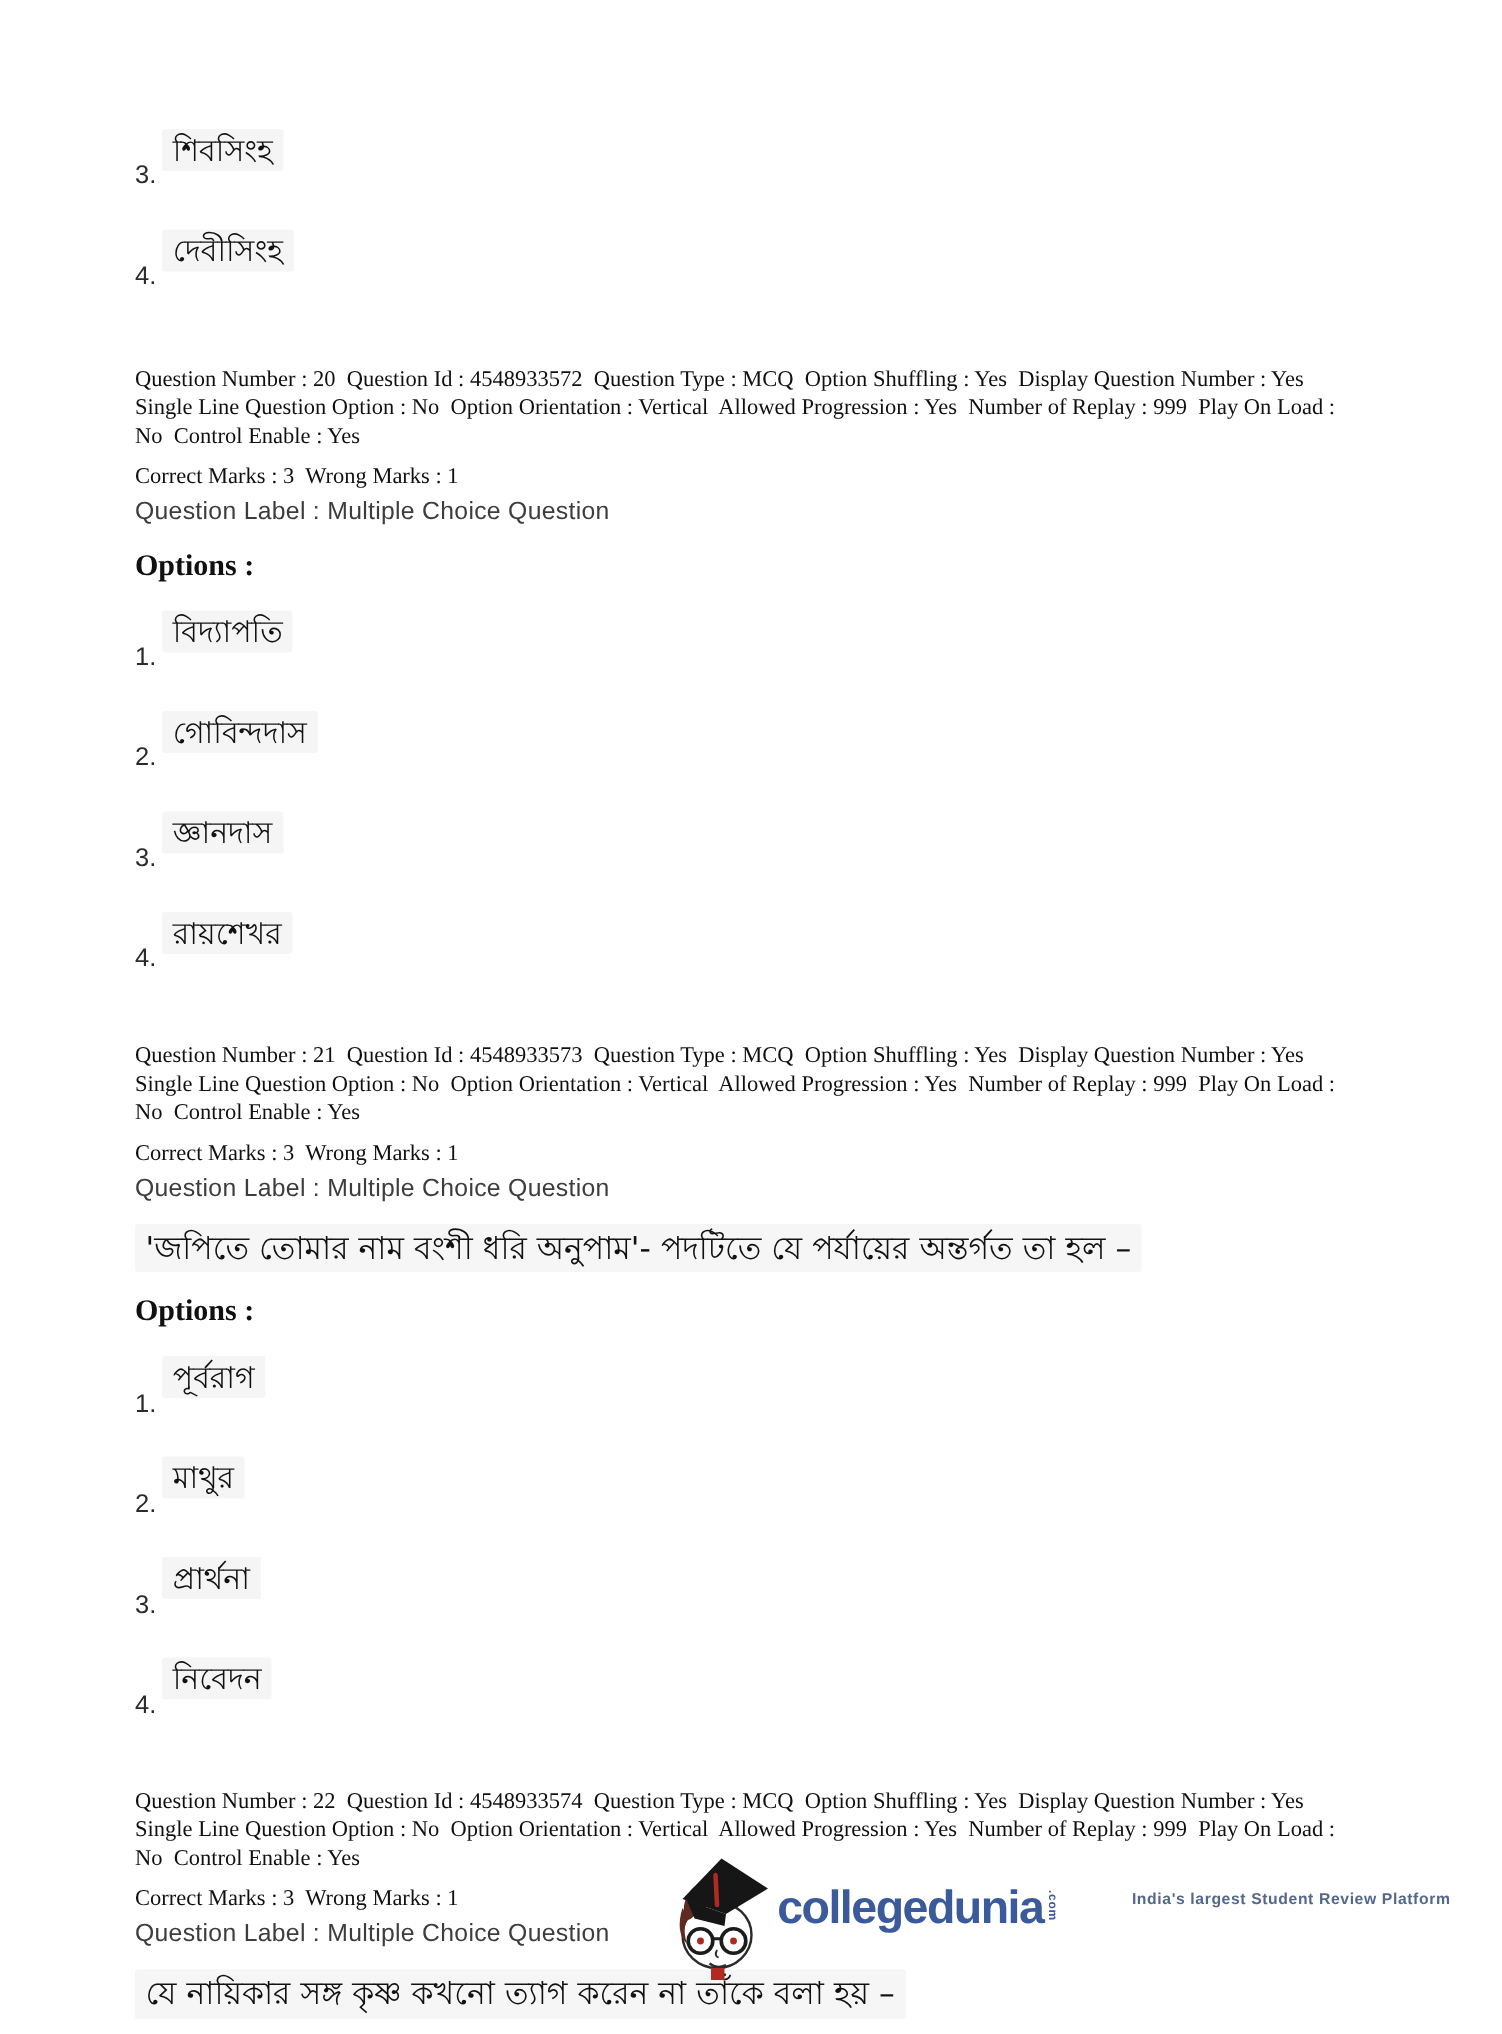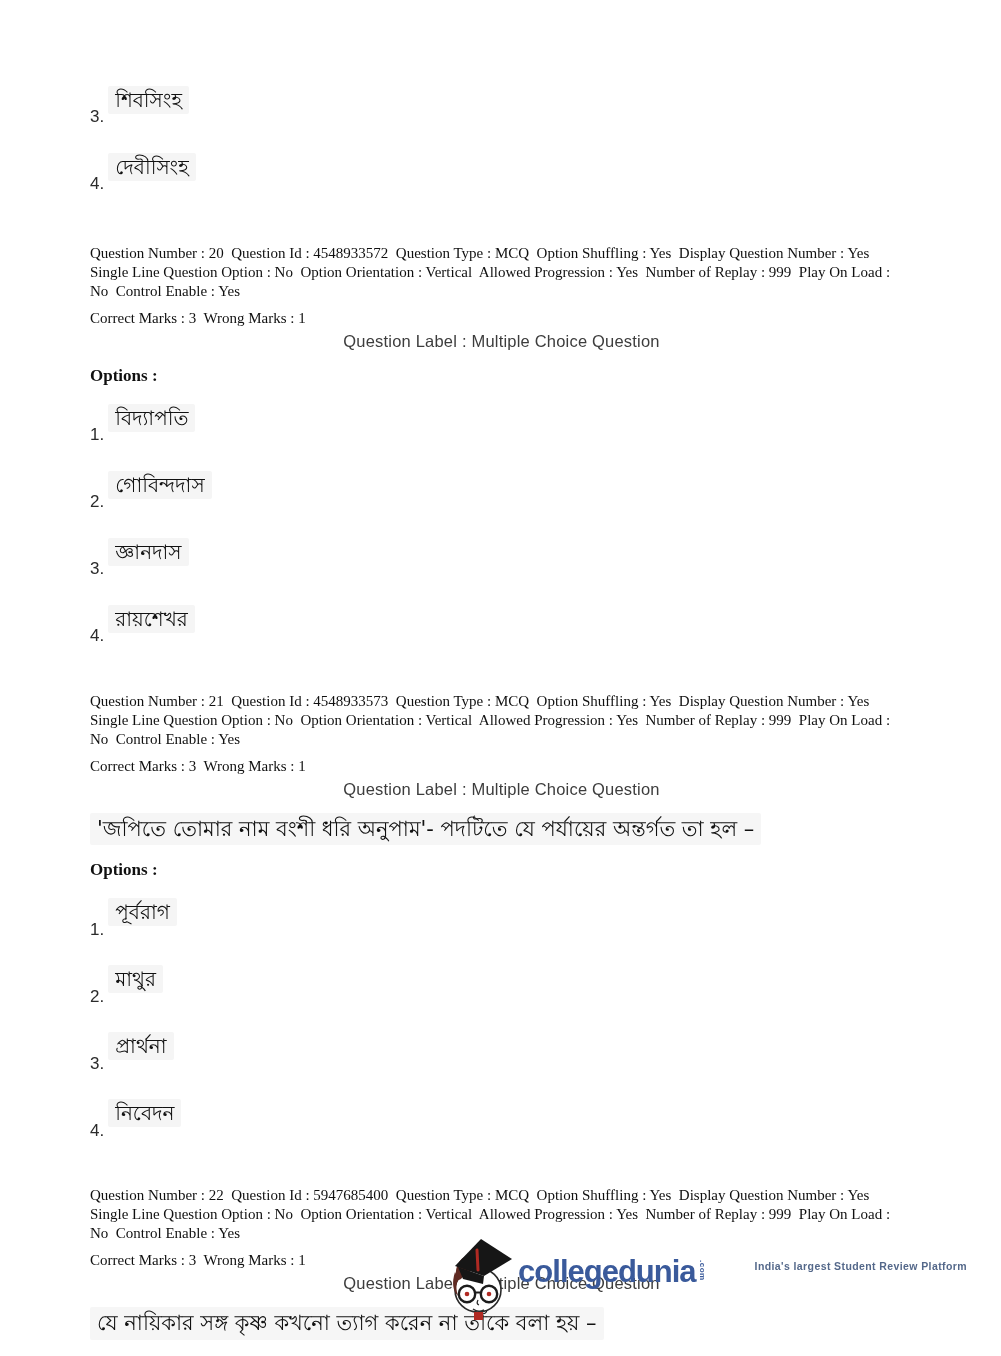--- a/index.html
+++ b/index.html
@@ -33,30 +33,30 @@
   .meta-line {
     font-weight:normal; font-size:15px; line-height:19px;
     color:#101010; white-space:pre;
   }
   .marks {
     font-weight:normal; font-size:15px; color:#101010;
     margin-top:9px; white-space:pre;
   }
   .qlabel {
     font-family:"Liberation Sans", sans-serif;
-    font-size:16.5px; color:#3d3d3d; margin-top:5px; letter-spacing:0.2px;text-align:center;
+    font-size:16.5px; color:#3d3d3d; margin-top:5px; letter-spacing:0.2px;
   }
   .qtext {
     display:inline-block; margin-top:14px;
     font-size:21px; color:#111; line-height:1.25;
     background:#f6f6f6; padding:3px 7px; border-radius:2px;
     font-family:"DejaVu Sans", "Liberation Sans", sans-serif;
   }
   .opts-heading {
-    font-weight:bold; font-size:17px; color:#101010;
+    font-weight:bold; font-size:20px; color:#101010;
     margin-top:15px; white-space:pre;
   }
 
   
   .logo {
     position:absolute; right:34px; bottom:36px;
     display:flex; align-items:flex-start;
   }
   .mascot { margin-right:4px; margin-top:-4px; }
   .logo-textcol { display:flex; flex-direction:row; margin-top:14px; }
@@ -143,21 +143,21 @@
       <span class="opt-text">প্রার্থনা</span>
     </div>
     <div class="opt-row">
       <span class="opt-num">4.</span>
       <span class="opt-text">নিবেদন</span>
     </div>
   </section>
 
   <section class="qblock">
     <div class="meta">
-      <div class="meta-line">Question Number : 22  Question Id : 5947685400  Question Type : MCQ  Option Shuffling : Yes  Display Question Number : Yes</div>
+      <div class="meta-line">Question Number : 22  Question Id : 4548933574  Question Type : MCQ  Option Shuffling : Yes  Display Question Number : Yes</div>
       <div class="meta-line">Single Line Question Option : No  Option Orientation : Vertical  Allowed Progression : Yes  Number of Replay : 999  Play On Load :</div>
       <div class="meta-line">No  Control Enable : Yes</div>
     </div>
     <div class="marks">Correct Marks : 3  Wrong Marks : 1</div>
     <div class="qlabel">Question Label : Multiple Choice Question</div>
     <div><span class="qtext">যে নায়িকার সঙ্গ কৃষ্ণ কখনো ত্যাগ করেন না তাঁকে বলা হয় –</span></div>
 
   </section>
 
 </div>

